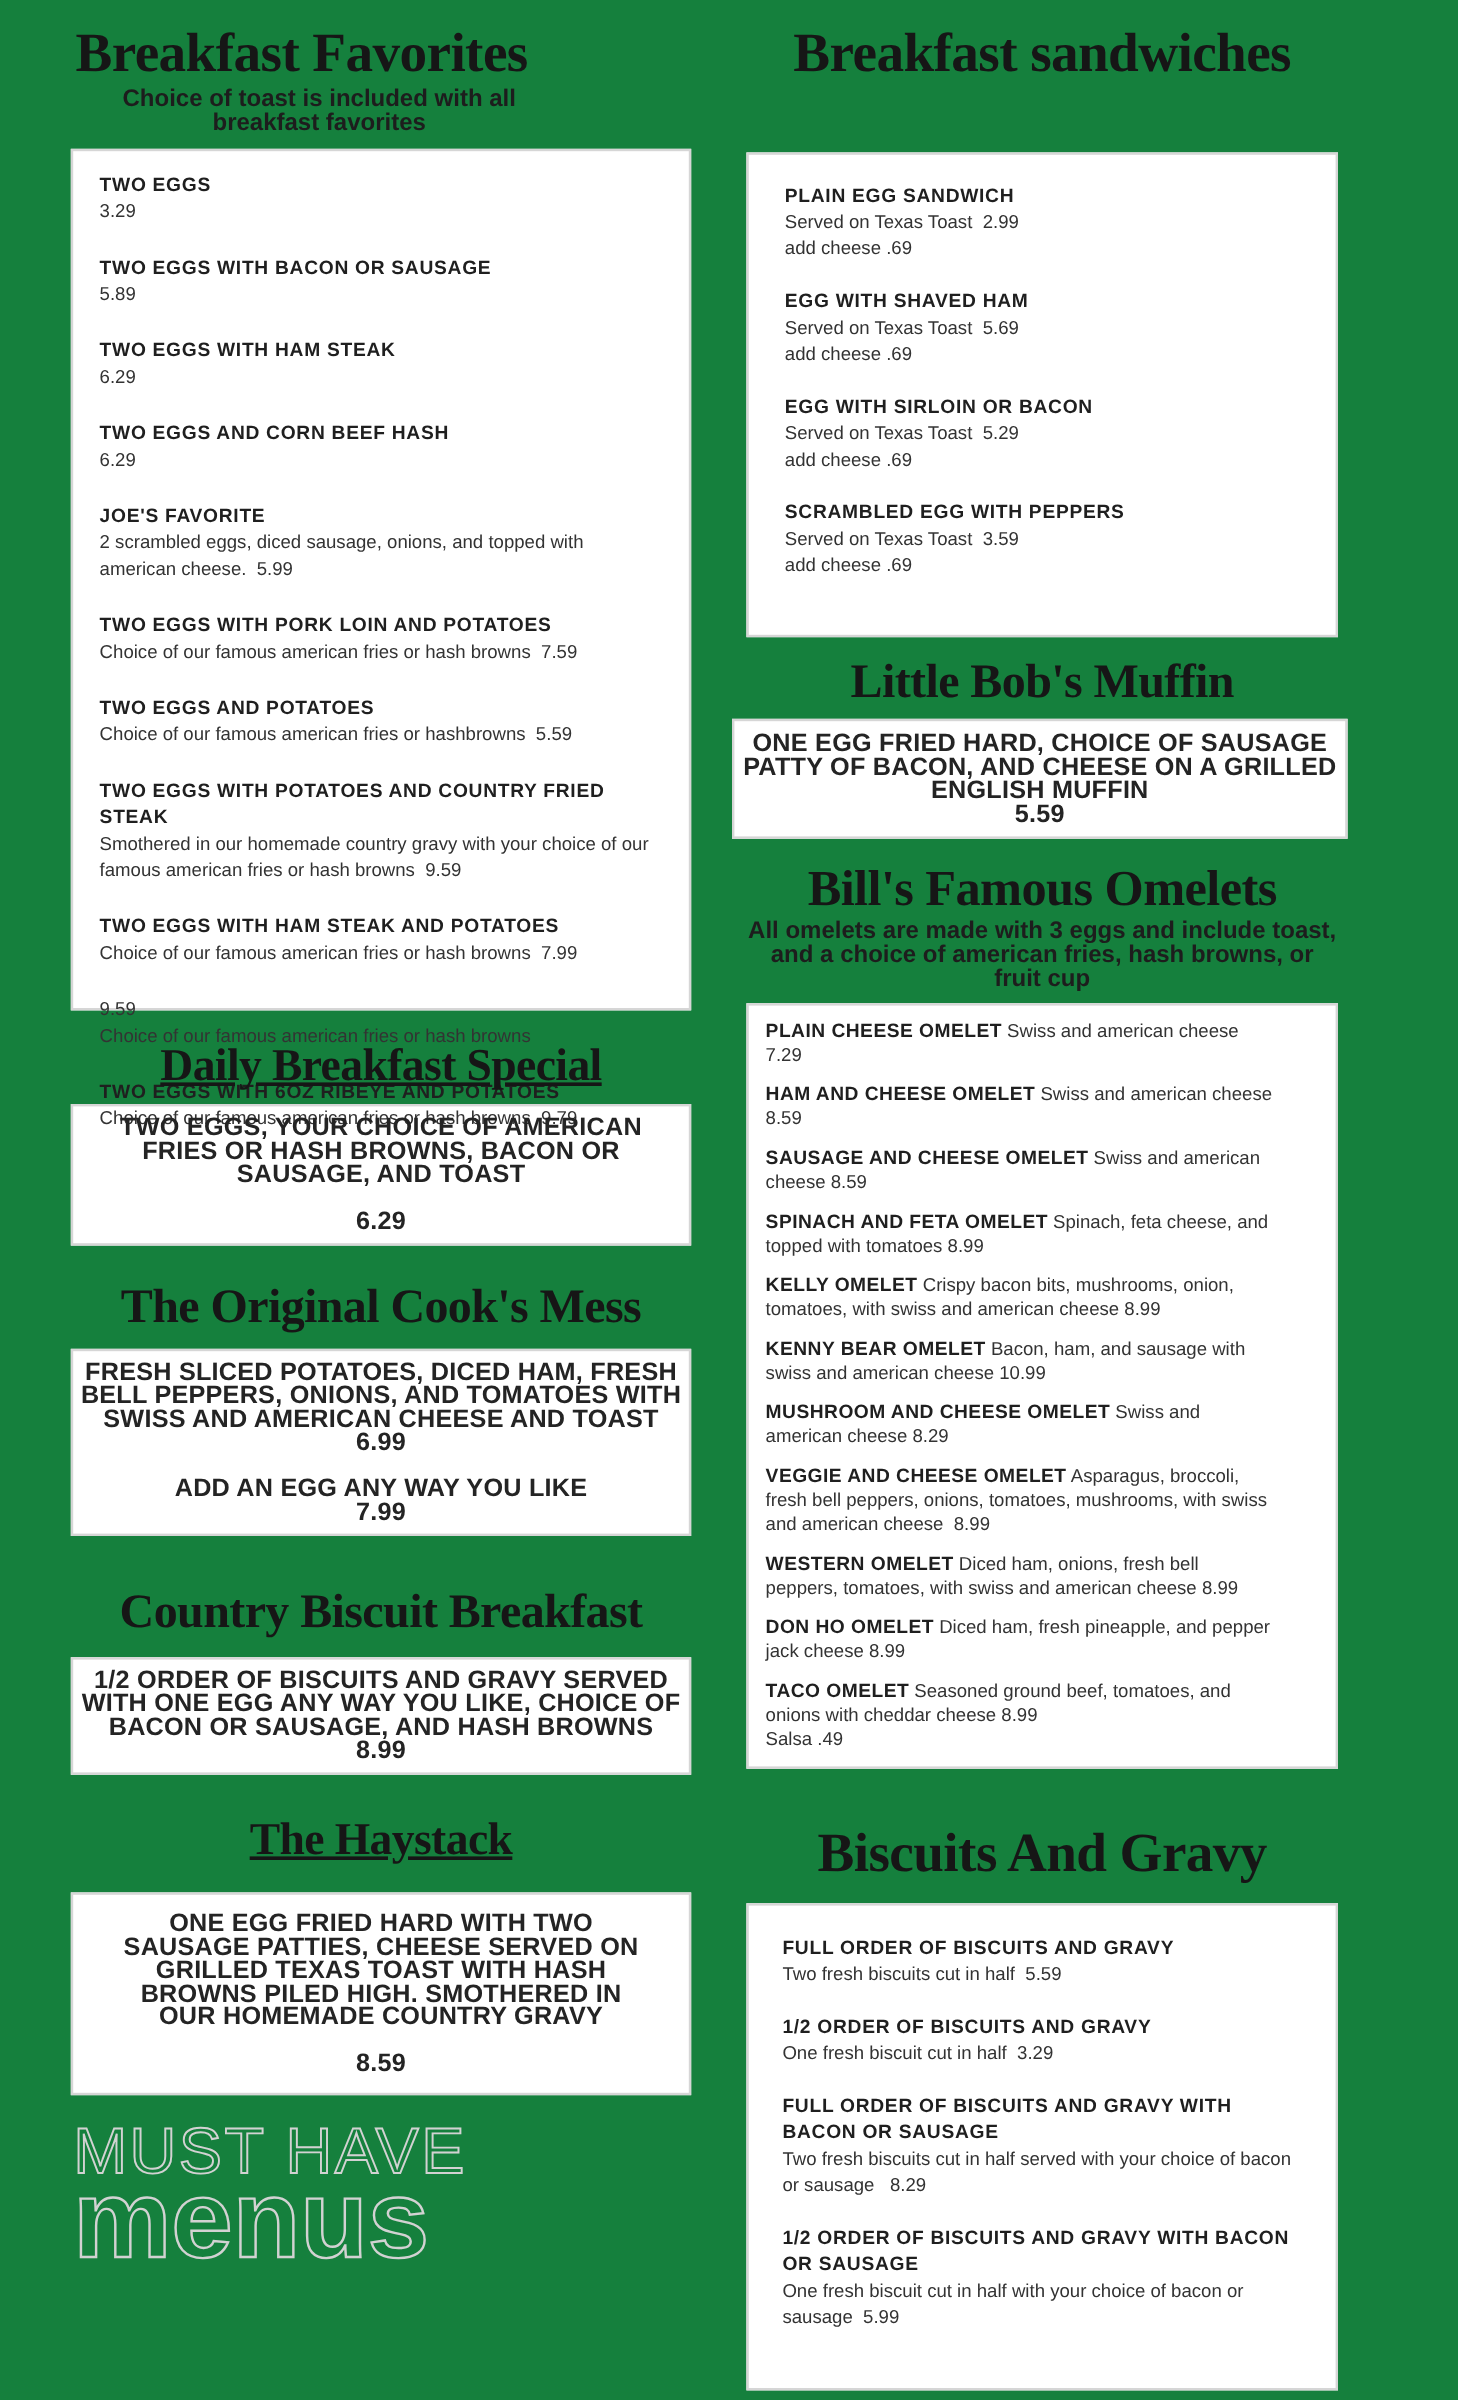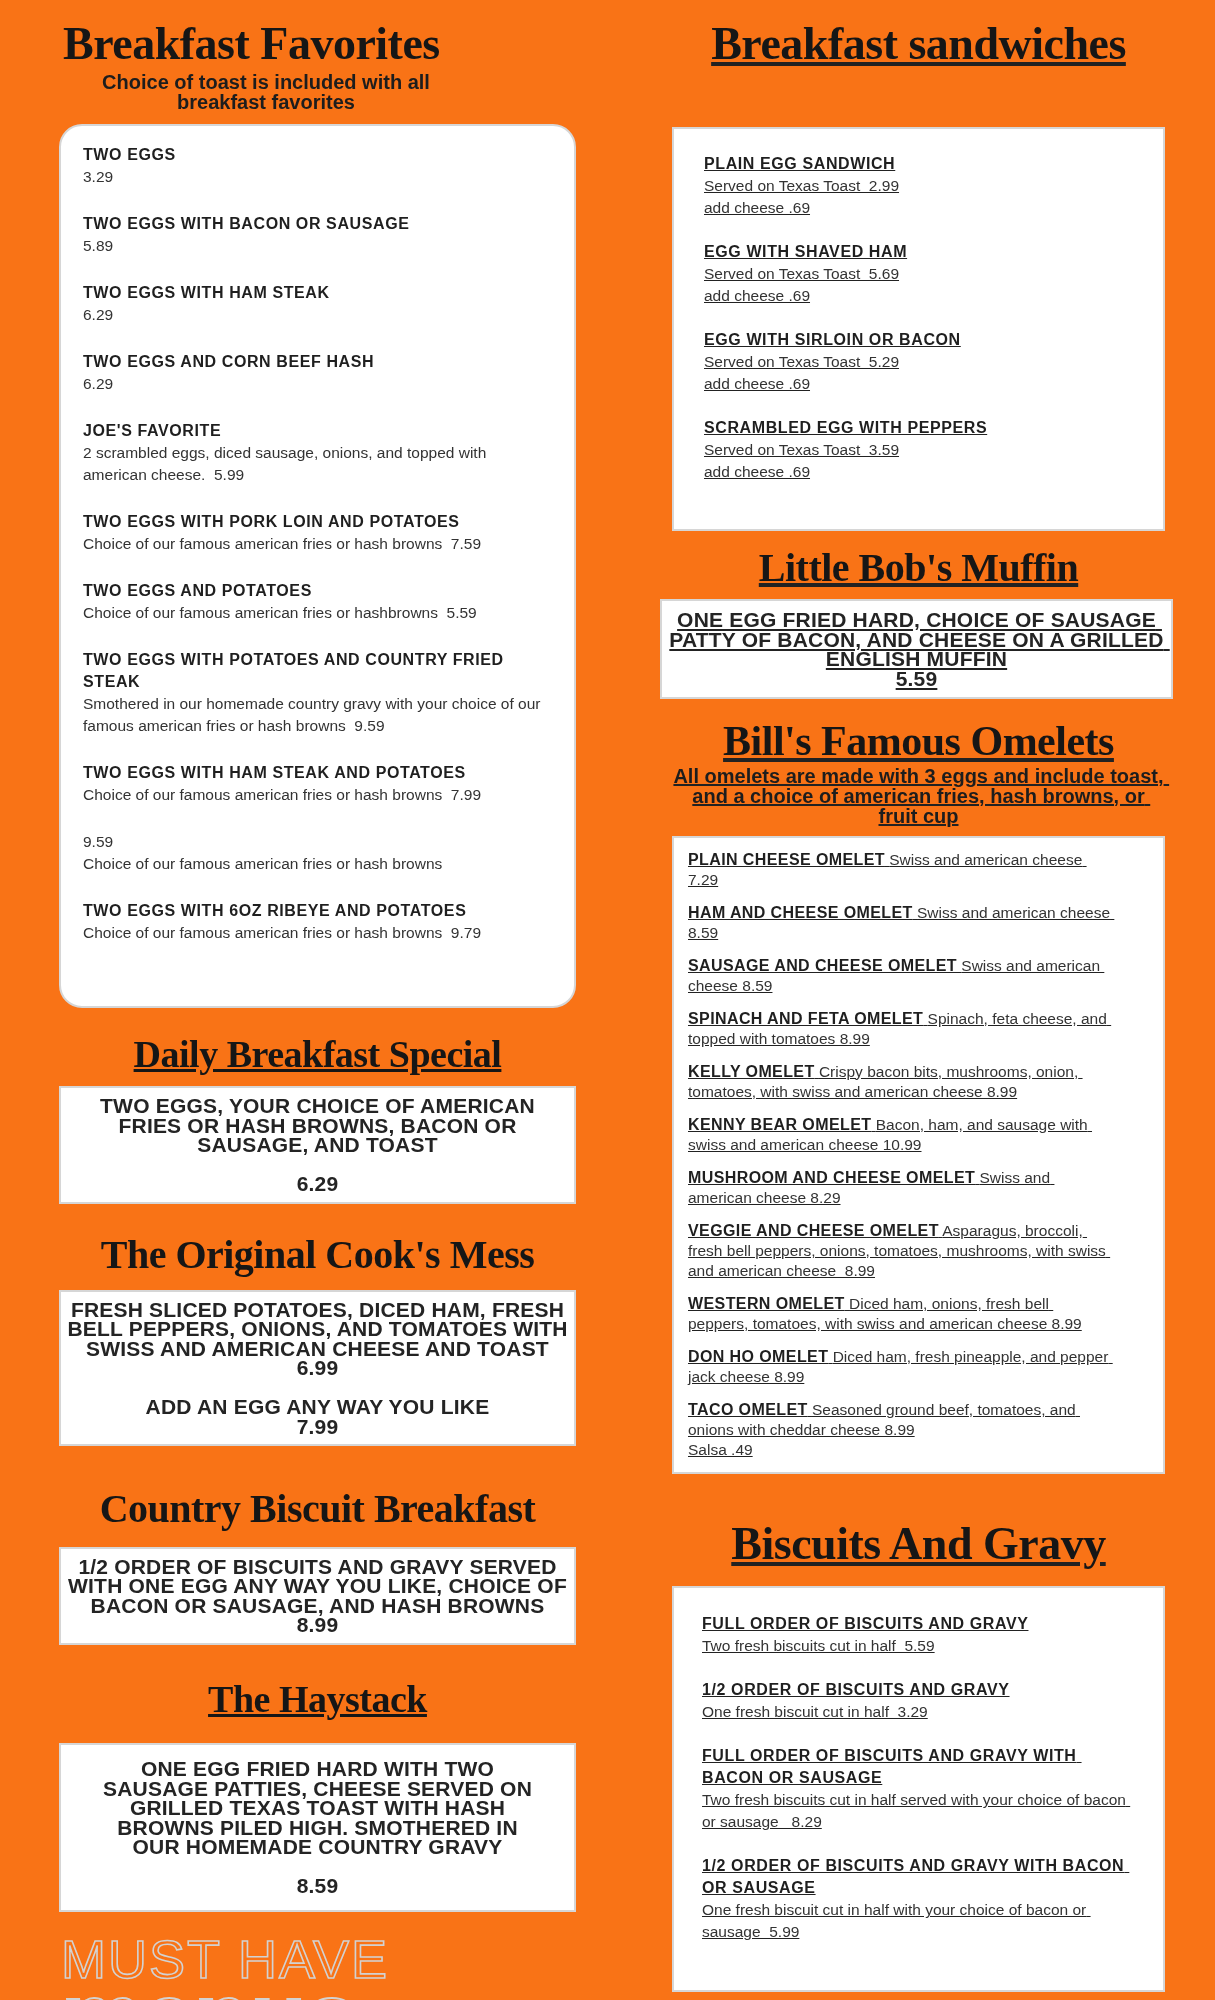--- a/index.html
+++ b/index.html
@@ -1,24 +1,24 @@
 <!DOCTYPE html>
 <html><head>
 <meta charset="utf-8">
 <style>
   * { margin:0; padding:0; box-sizing:border-box; }
   html,body { background:#ffffff; }
   .page {
     position:relative; width:1215px; height:2000px; margin:0 auto;
-    background:#f97316; overflow:hidden;
+    background:#15803d; overflow:hidden;
     font-family:"Liberation Sans", sans-serif; color:#222;
   }
   .col { position:absolute; top:20px; }
   .col-left  { left:59px;  width:517px; }
-  .col-right { left:672px; width:493px;text-decoration:underline; }
+  .col-right { left:622px; width:493px; }
 
   
   .serif-title {
     font-family:"Liberation Serif", serif; font-weight:700; color:#161616;
     text-align:center; line-height:1.06; letter-spacing:-0.5px;
   }
   .t-xl { font-size:46px; }
   .t-lg { font-size:42px; }
   .t-md { font-size:40px; }
   .t-sm { font-size:38px;text-decoration:underline; }
@@ -40,21 +40,21 @@
   .m-item { margin-bottom:25px; }
   .m-item:last-child { margin-bottom:0; }
   .m-name {
     font-size:16px; font-weight:700; letter-spacing:0.6px; color:#1f1f1f;
     line-height:22px; white-space:pre-wrap;
   }
   .m-detail {
     font-size:15.5px; font-weight:400; color:#333; line-height:22px;
     white-space:pre-wrap;
   }
-  .box-favorites { margin-top:12px; height:884px; overflow:visible;border-radius:23px; }
+  .box-favorites { margin-top:12px; height:718px; overflow:visible; }
   .box-sandwiches { margin-top:58px; padding:24px 30px; }
   .box-sandwiches .m-item { margin-bottom:22px; }
   .box-biscuits { margin-top:18px; padding:25px 28px; }
   .box-biscuits .m-item { margin-bottom:22px; }
 
   
   .center-box { text-align:center; }
   .cline {
     font-size:21px; font-weight:700; letter-spacing:0.2px; color:#242424;
     line-height:19.5px; min-height:19.5px; white-space:pre-wrap;

